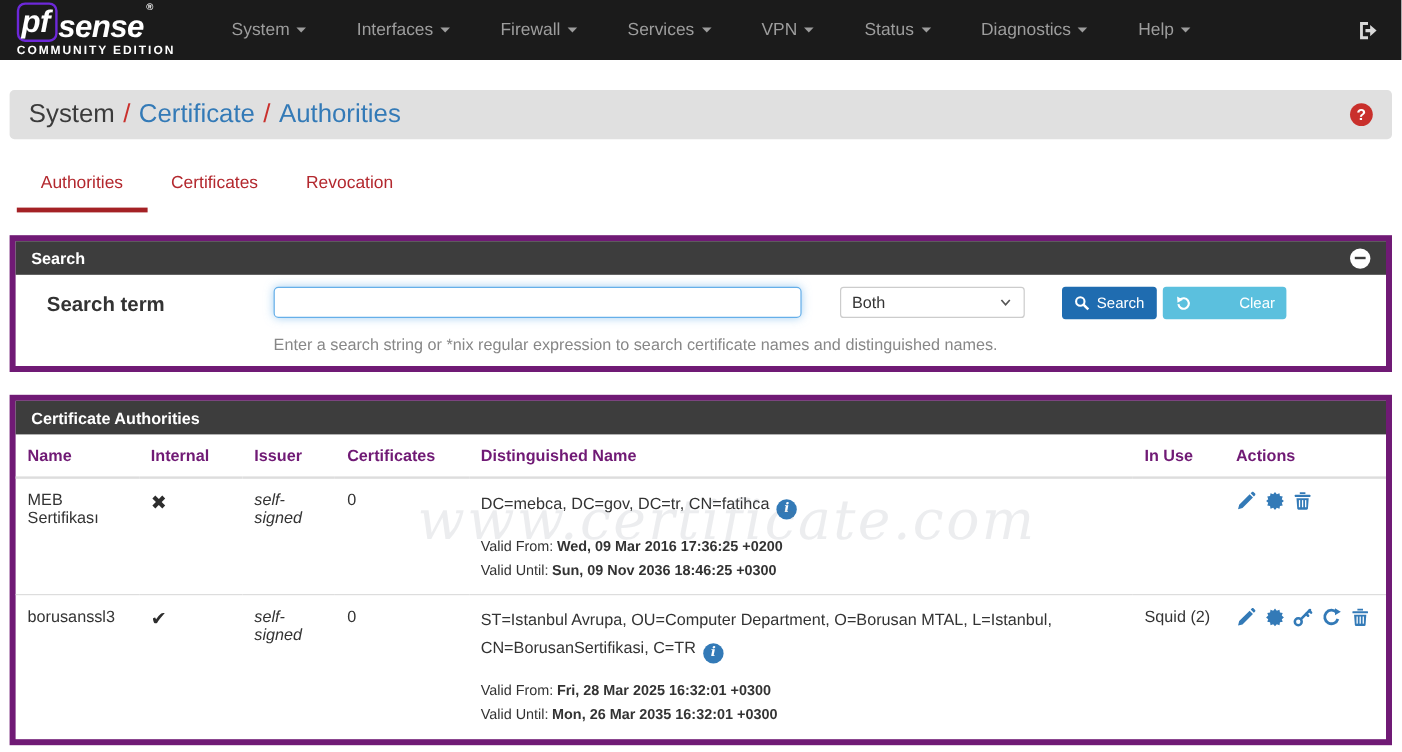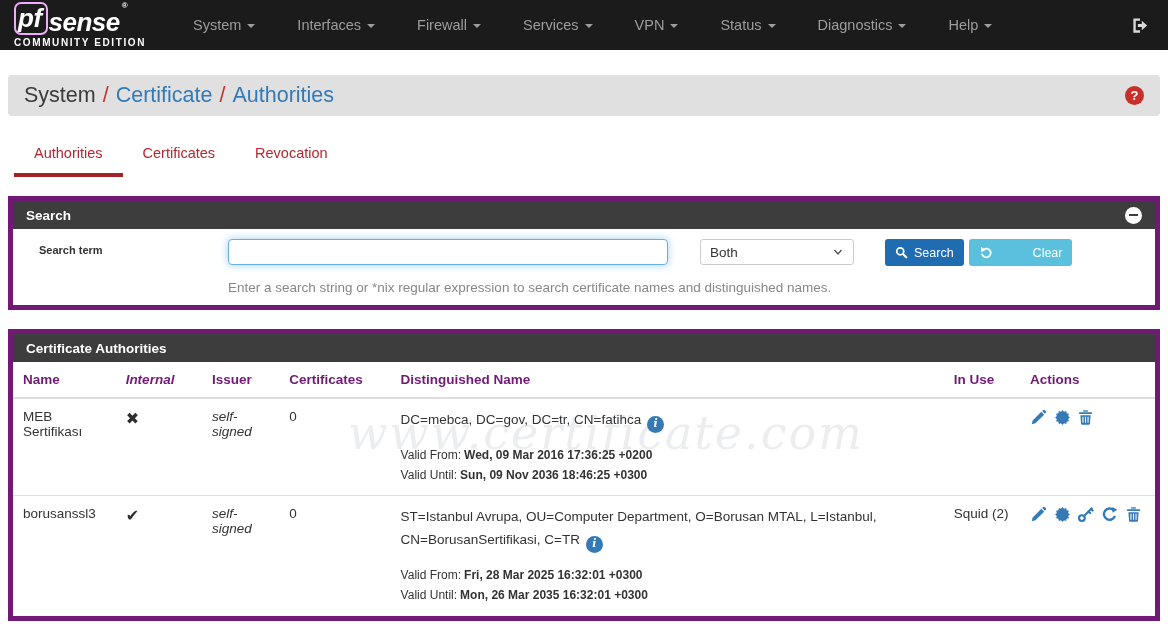--- a/index.html
+++ b/index.html
@@ -3,21 +3,21 @@
 <meta charset="utf-8">
 <style>
   * { margin:0; padding:0; box-sizing:border-box; }
   html,body { width:1168px; height:627px; background:#fff; overflow:hidden;
               font-family:"Liberation Sans","DejaVu Sans",sans-serif; color:#333; position:relative; }
 
   
   .navbar { height:50px; background:#1b1b1b; display:flex; align-items:center; padding:0 14px; }
   .logo { margin-right:26px; line-height:1; cursor:pointer; }
   .logo-line { display:flex; align-items:flex-end; color:#fff; font-style:italic; font-weight:bold; font-size:26px; letter-spacing:-.5px; }
-  .logo-pf { border:2px solid #f0abfc; border-radius:7px; padding:1px 4px 2px 2px; margin-right:1px; }
+  .logo-pf { border:2px solid #6d28d9; border-radius:7px; padding:1px 4px 2px 2px; margin-right:1px; }
   .logo-reg { font-size:8px; font-style:normal; margin-left:2px; align-self:flex-start; }
   .logo-sub { color:#fff; font-size:10px; font-weight:bold; letter-spacing:1.6px; margin-top:3px;text-align:center; }
   .nav-items { display:flex; height:50px; }
   .nav-item { color:#9d9d9d; font-size:14.5px; line-height:50px; padding:0 21px; cursor:pointer; white-space:nowrap; }
   .caret { display:inline-block; width:0; height:0; border-left:4px solid transparent; border-right:4px solid transparent;
            border-top:4px solid #9d9d9d; margin-left:6px; vertical-align:middle; }
   .nav-right { margin-left:auto; display:flex; align-items:center; }
   .signout { cursor:pointer; display:flex; padding:4px; }
 
   
@@ -39,37 +39,37 @@
   .panel { margin:19px 8px 0; border:5px solid #701a75; background:#fff; }
   .panel-head { height:28px; background:#3d3d3d; color:#fff; font-weight:bold; font-size:13.5px;
                 display:flex; align-items:center; padding:0 13px; }
   .collapse-icon { margin-left:auto; width:17px; height:17px; background:#fff; border-radius:50%;
                    position:relative; cursor:pointer; }
   .collapse-icon::after { content:""; position:absolute; left:4px; top:7.5px; width:9px; height:2.4px; background:#3d3d3d; }
 
   
   .search-body { padding:10px 0 8px 26px; }
   .form-row { display:flex; align-items:flex-start; }
-  .form-label { width:189px; font-weight:bold; font-size:11px; padding-top:5px; }
+  .form-label { width:189px; font-weight:bold; font-size:17px; padding-top:5px; }
   .search-input { width:440px; height:26px; border:1px solid #66afe9; border-radius:4px; outline:none;
                   box-shadow:0 0 8px rgba(102,175,233,.6); padding:0 8px; font-size:13.5px; }
   .select-box { margin-left:32px; width:154px; height:26px; border:1px solid #ccc; border-radius:3px; background:#fff;
                 display:flex; align-items:center; justify-content:space-between; padding:0 9px; font-size:13.5px; cursor:pointer; }
   .btn-row { margin-left:31px; display:flex; gap:5px; }
   .btn { border:none; border-radius:3px; color:#fff; font-size:12.5px; height:27px; padding:0 10px;
          display:inline-flex; align-items:center; gap:5px; cursor:pointer; font-family:inherit; }
   .btn-primary { background:#1f6cb0; }
   .btn-info { background:#5bc0de;gap:40px; }
   .hint { margin:14px 0 2px 189px; color:#878787; font-size:13.5px; }
 
   
   .ca-table { width:100%; border-collapse:collapse; font-size:13.5px; }
   .ca-table th { text-align:left; font-weight:bold; color:#701a75; padding:10px 10px; border-bottom:2px solid #ddd; }
   .ca-table td { vertical-align:top; padding:10px 10px; border-top:1px solid #ddd; }
-  .col-name{width:103px;} .col-int{width:87px;font-style:italic;} .col-iss{width:78px;} .col-cert{width:112px;}
+  .col-name{width:103px;} .col-int{width:87px;} .col-iss{width:78px;} .col-cert{width:112px;}
   .col-dn{width:568px;} .col-use{width:77px;}
   .issuer { font-style:italic; }
   .internal-glyph { font-size:16px; font-weight:bold; color:#2d2d2d; }
   .dn-line { line-height:1.7; }
   .info-icon { display:inline-flex; width:17px; height:17px; border-radius:50%; background:#337ab7; color:#fff;
                font-size:11px; font-weight:bold; font-style:italic; align-items:center; justify-content:center;
                vertical-align:-3px; margin-left:6px; cursor:pointer; font-family:"DejaVu Serif",serif; }
   .valid-block { margin-top:13px; font-size:12px; line-height:1.65; }
   .valid-label { margin-right:3px;margin-top:40px; }
   .actions-cell { white-space:nowrap; }

